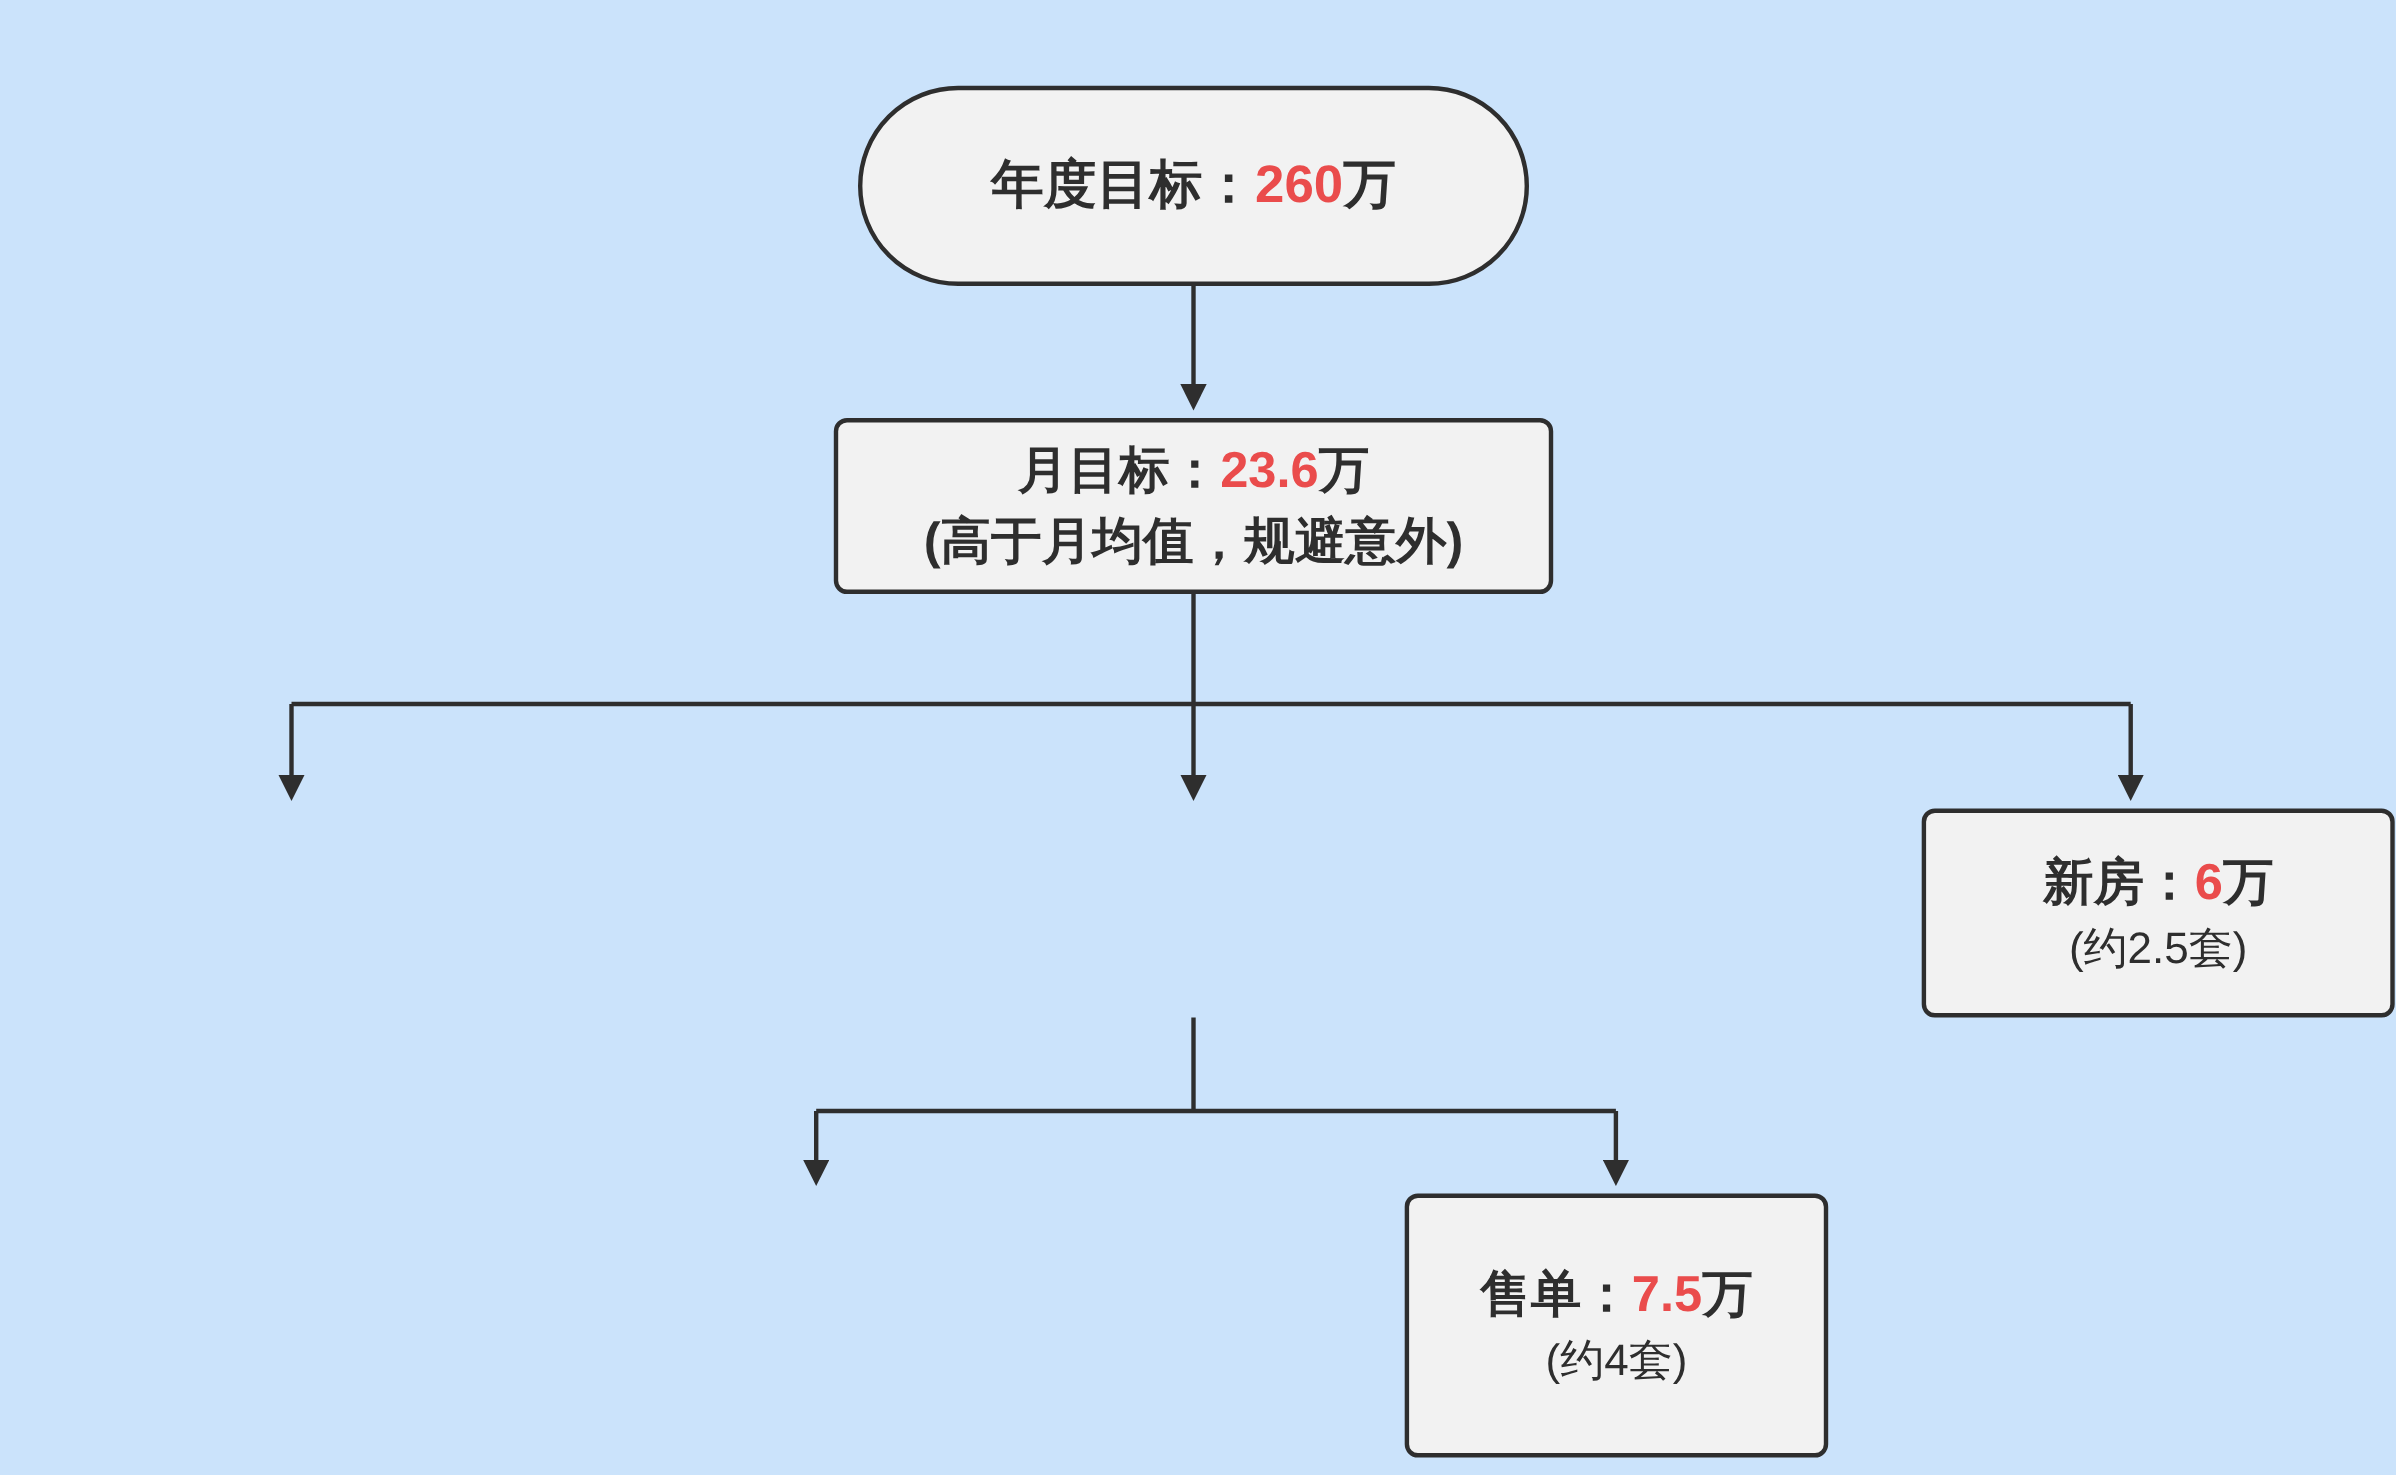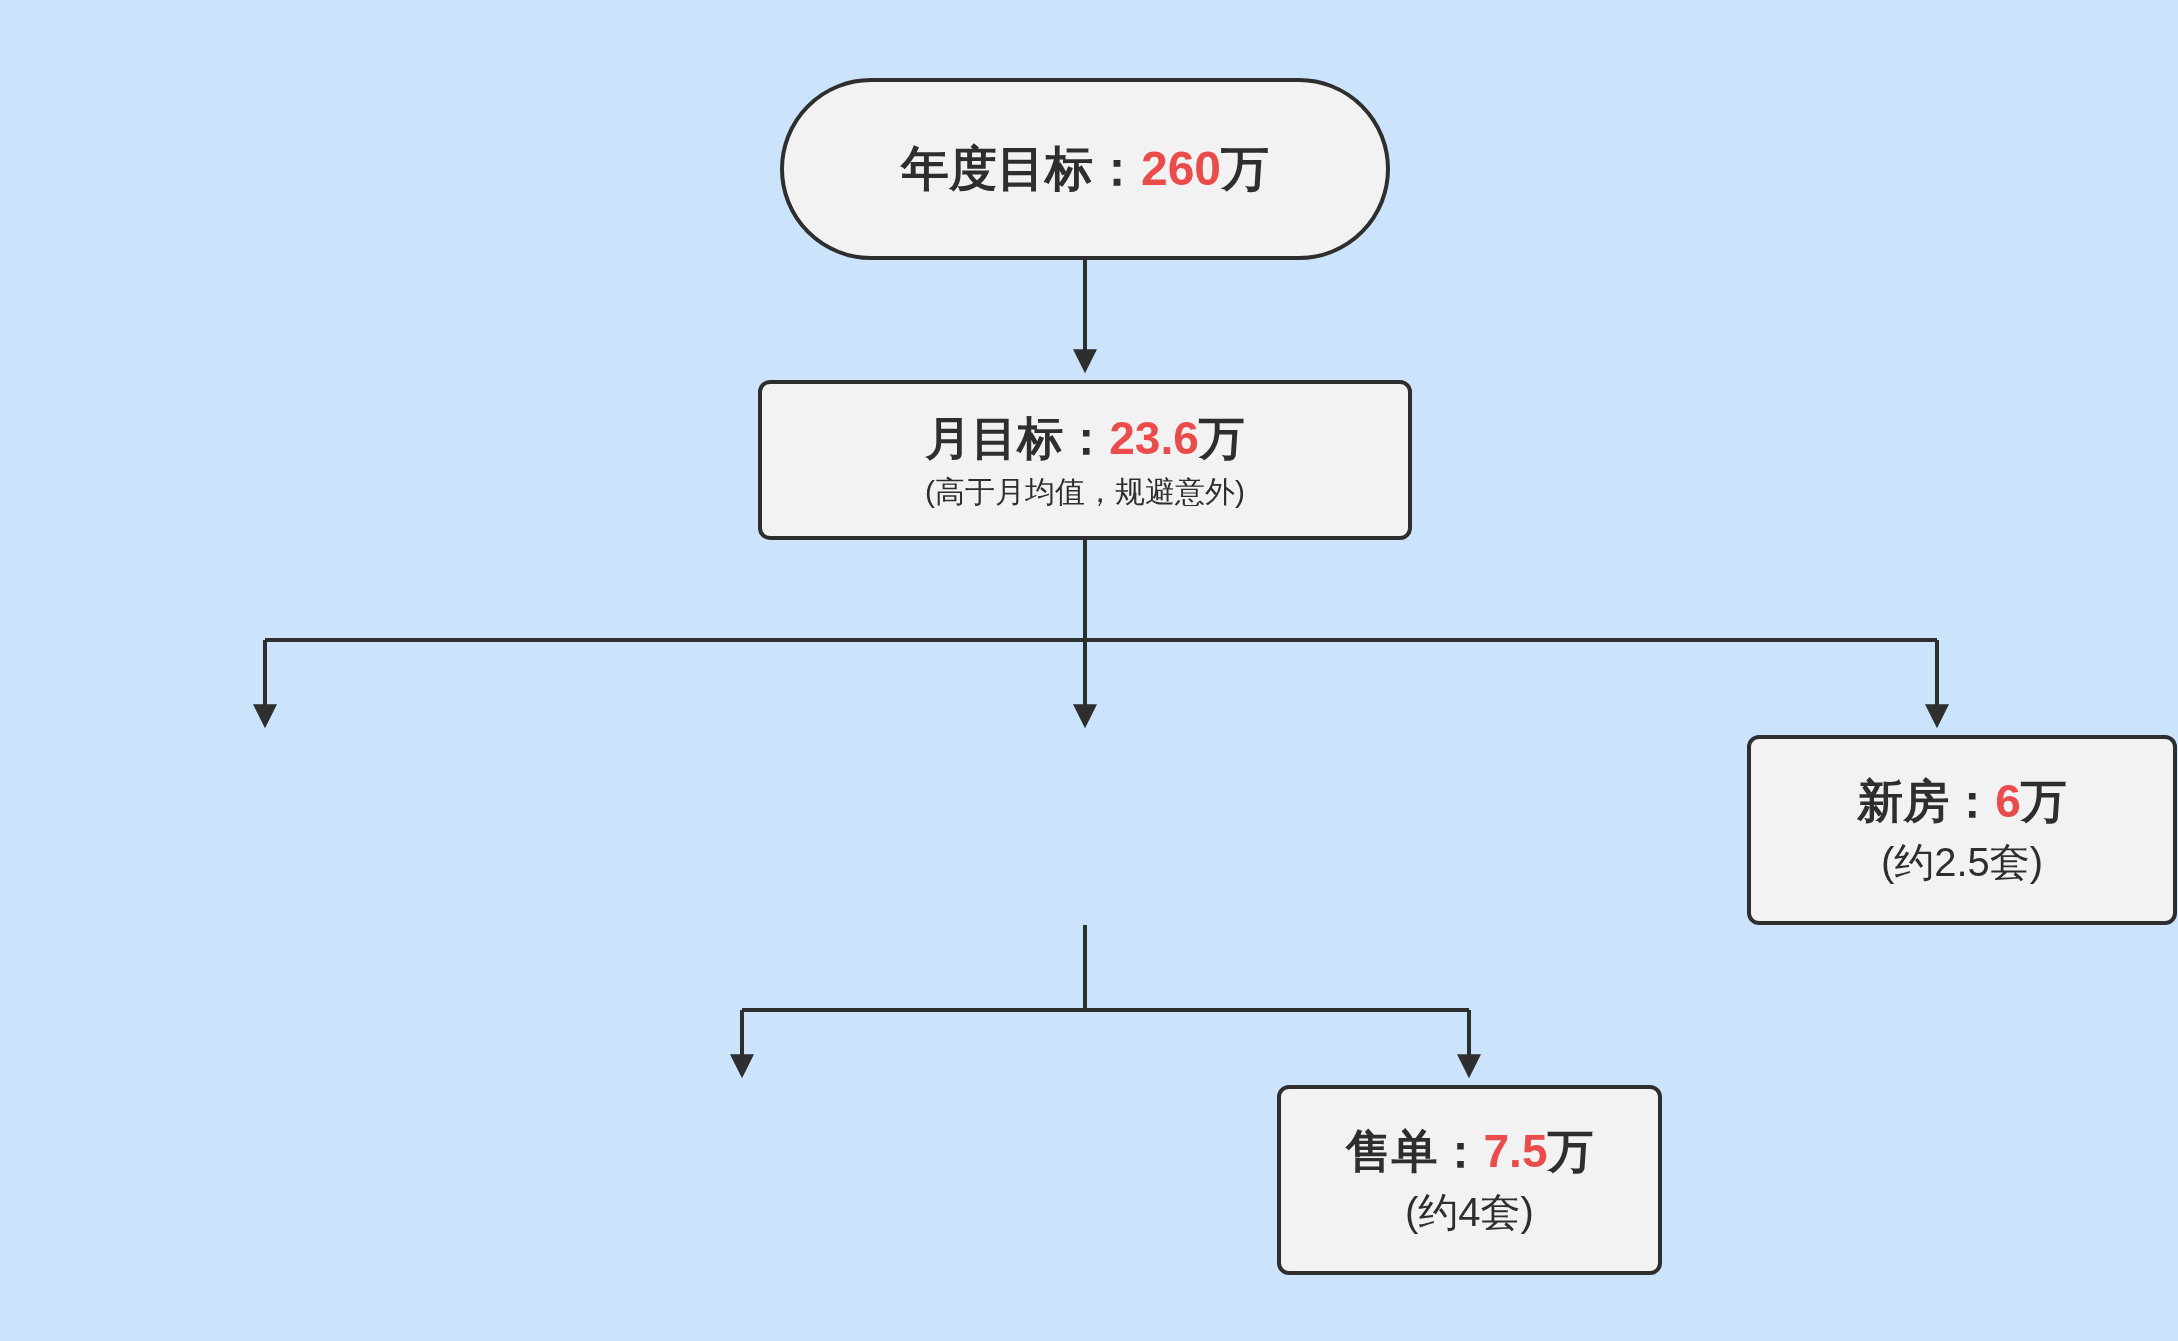--- a/index.html
+++ b/index.html
@@ -56,36 +56,36 @@
     white-space:nowrap;
     text-align:right;
   }
   .node .note{
     font-size:40px;
     font-weight:400;
     white-space:nowrap;
     margin-top:4px;
   }
   .node .note.bold{
-    font-size:30px;
-    font-weight:400;
+    font-size:46px;
+    font-weight:700;
   }
   .accent{color:var(--accent);}
   
   #node-annual{
     left:780px;top:78px;width:610px;height:182px;
     border-radius:92px;
   }
   #node-annual .main{font-size:48px;}
   #node-monthly{left:758px;top:380px;width:654px;height:160px;}
   #node-rental{left:73px;top:735px;width:385px;height:190px;}
   #node-secondhand{left:890px;top:735px;width:390px;height:190px;}
   #node-newhouse{left:1747px;top:735px;width:430px;height:190px;}
   #node-business{left:550px;top:1085px;width:385px;height:190px;}
-  #node-sale{left:1277px;top:1085px;width:385px;height:190px;}
+  #node-sale{left:1277px;top:1085px;width:385px;height:240px;}
 </style>
 </head>
 <body>
 
 <div class="canvas">
 
   <svg class="connectors" width="2178" height="1341" viewBox="0 0 2178 1341" xmlns="http://www.w3.org/2000/svg">
     <defs>
       <marker id="arrowhead" viewBox="0 0 10 10" refX="7" refY="5" markerWidth="6" markerHeight="6" orient="auto-start-reverse">
         <path class="arrowhead-path" d="M 0 0 L 10 5 L 0 10 z"></path>

